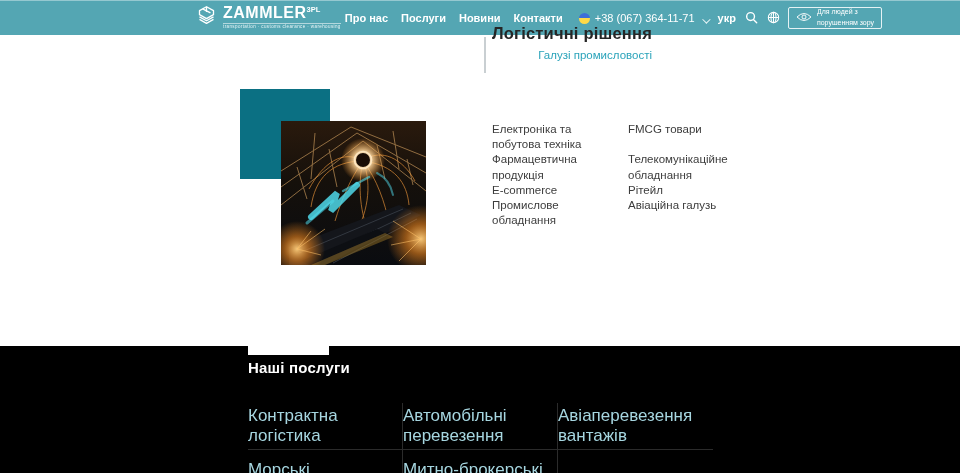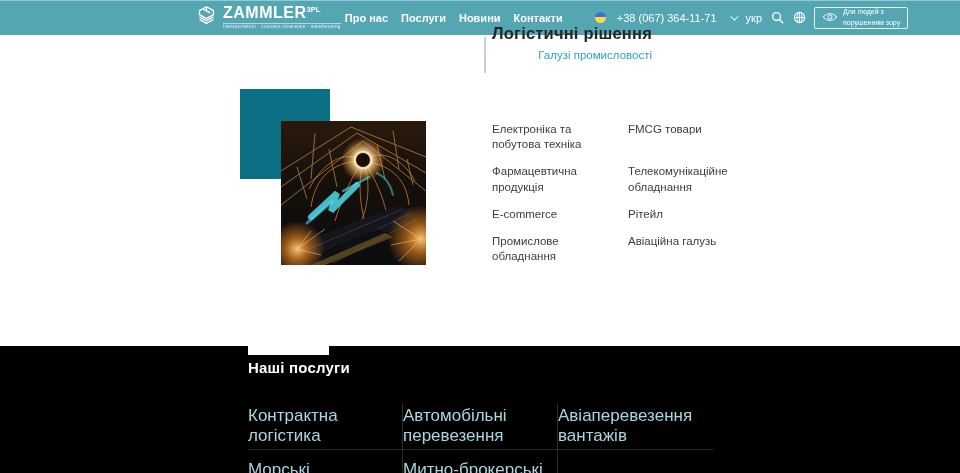--- a/index.html
+++ b/index.html
@@ -11,41 +11,41 @@
   .hdr { position:absolute; top:0; left:0; width:960px; height:35px; background:#54a6b3;
          display:flex; align-items:center; box-shadow: inset 0 1px 0 rgba(255,255,255,.38); }
   .logo { margin-left:196px; display:flex; align-items:center; gap:6px; cursor:pointer; }
   .logo-txt { display:flex; flex-direction:column; line-height:1; }
   .logo-row { color:#fff; font-weight:bold; font-size:16px; letter-spacing:.5px; white-space:nowrap; }
   .logo-row sup { font-size:7.5px; font-weight:bold; letter-spacing:0; vertical-align:super; }
   .logo-tagline { color:#eaf6f8; font-size:4.5px; letter-spacing:.4px; margin-top:2px;
                   border-top:1px solid rgba(255,255,255,.55); padding-top:1px; white-space:nowrap; }
   .nav { display:flex; gap:13px; margin-left:4px; }
   .nav a { color:#fff; font-size:11px; font-weight:600; text-decoration:none; white-space:nowrap; cursor:pointer; }
-  .phone-grp { display:flex; align-items:center; gap:11px; margin-left:32px; }
+  .phone-grp { display:flex; align-items:flex-end; gap:5px; margin-left:16px; }
   .flag { width:11px; height:11px; border-radius:50%;
           background:linear-gradient(#3e6fd8 0 50%, #ffd948 50% 100%); flex:0 0 auto; }
   .phone { color:#fff; font-size:11px; text-decoration:none; white-space:nowrap; cursor:pointer; }
   .chev { width:6px; height:6px; border-right:1.4px solid #eaf6f8; border-bottom:1.4px solid #eaf6f8;
           transform:rotate(45deg) translateY(-2px); margin-left:2px; cursor:pointer; }
-  .lang { color:#fff; font-size:11px; font-weight:400; margin-left:10px; text-decoration:none; cursor:pointer; }
+  .lang { color:#fff; font-size:11px; font-weight:700; margin-left:10px; text-decoration:none; cursor:pointer; }
   .hicon { margin-left:9px; display:flex; align-items:center; cursor:pointer; }
   .a11y { margin-left:8px; display:flex; align-items:center; gap:5px; background:transparent;
           border:1px solid rgba(255,255,255,.85); border-radius:2px; height:22px; padding:0 7px; cursor:pointer; }
   .a11y-txt { display:flex; flex-direction:column; align-items:flex-start; color:#fff; font-size:7px; line-height:1.45; }
 
   
   .square { position:absolute; left:240px; top:89px; width:90px; height:90px; background:#0b7083; }
   .photo { position:absolute; left:281px; top:121px; width:145px; height:144px; overflow:hidden; }
   .accent-line { position:absolute; left:484px; top:37px; width:2px; height:36px; background:#c9cfd2; }
   .head { position:absolute; left:492px; top:24px;text-align:right; }
   .head h1 { font-size:16.5px; font-weight:bold; color:#252525; letter-spacing:.2px; }
   .head a { display:block; margin-top:6px; font-size:11.5px; color:#2aa3ba; text-decoration:none; cursor:pointer; }
   .industries { position:absolute; left:492px; top:122px; display:grid;
-                grid-template-columns:136px 118px; row-gap:12px; }
+                grid-template-columns:136px 118px; }
   .industries a { font-size:11.5px; line-height:1.32; color:#3c3c3c; text-decoration:none; display:block;
                   padding-right:8px; cursor:pointer; }
 
   
   .svc { position:absolute; left:0; top:333px; width:960px; height:140px; background:#000000;margin-top:13px; }
   .notch { position:absolute; left:248px; top:0; width:81px; height:9px; background:#ffffff; }
   .svc h2 { position:absolute; left:248px; top:13px; color:#fff; font-size:15px; font-weight:bold; letter-spacing:.2px; }
   .svc-grid { position:absolute; left:248px; top:57px; width:465px; display:grid;
               grid-template-columns:155px 155px 155px; grid-template-rows:47px 60px; }
   .cell { display:flex; align-items:center; justify-content:center; font-size:17px; color:#a6d6e0;

